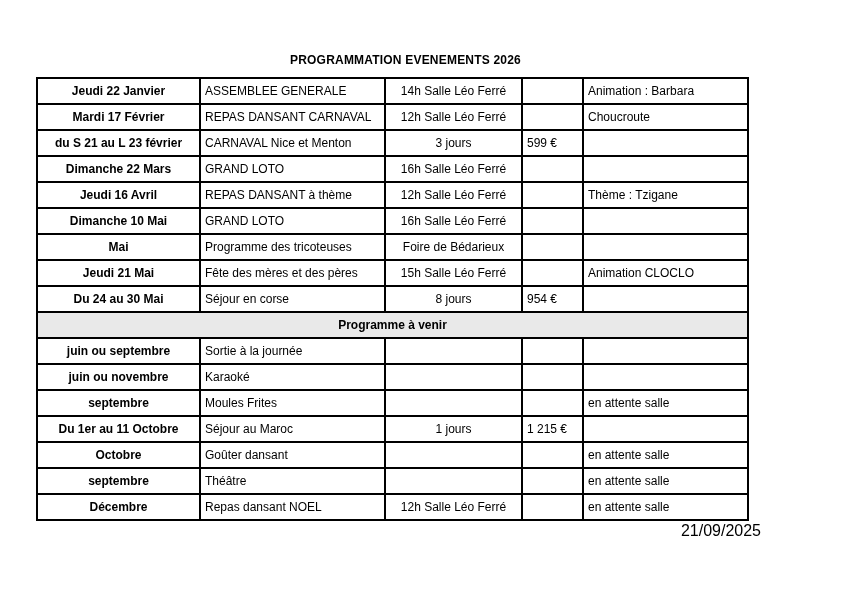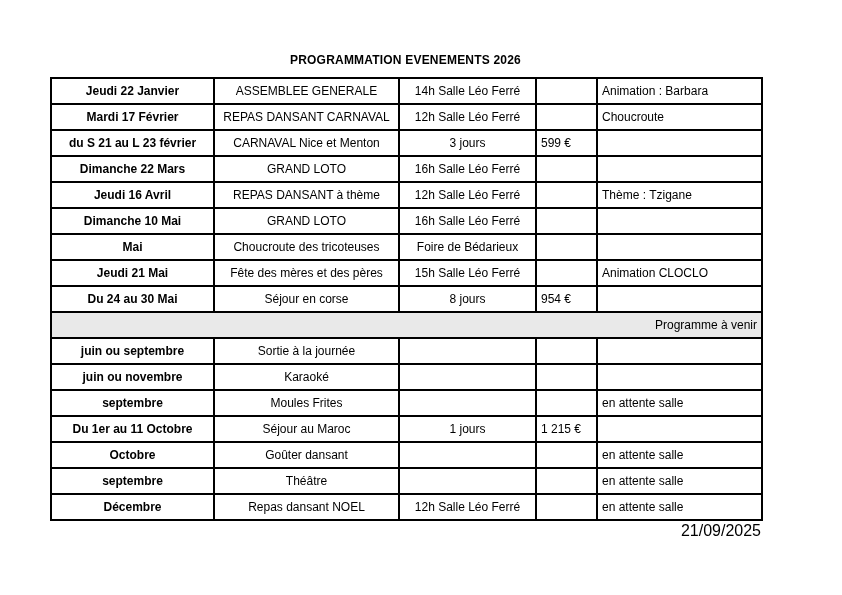--- a/index.html
+++ b/index.html
@@ -20,44 +20,44 @@
     top: 53px;
     width: 711px;
     text-align: center;
     font-size: 12px;
     font-weight: 700;
     letter-spacing: 0.2px;
     white-space: nowrap;
   }
   table.events {
     position: absolute;
-    left: 50px;
+    left: 36px;
     top: 77px;
     width: 711px;
     border-collapse: collapse;
     table-layout: fixed;
   }
   table.events td {
     border: 2px solid #000000;
     height: 26px;
     font-size: 12px;
     padding: 1px 4px;
     white-space: nowrap;
     overflow: hidden;
     vertical-align: middle;
   }
   td.c0 { font-weight: 700; text-align: center; }
-  td.c1 { text-align: center; }
+  td.c1 { text-align: left; }
   td.c2 { text-align: center; }
   td.c3 { text-align: left; }
   td.c4 { text-align: left; margin-top: 48px; }
   td.banner-cell {
     background: #e9e9e9;
-    text-align: right;
-    font-weight: 400;
+    text-align: center;
+    font-weight: 700;
     font-size: 21px;
     height: 27px;
     padding: 0;
   }
   .footer-date {
     position: absolute;
     left: 50px;
     top: 522px;
     width: 711px;
     text-align: right;
@@ -117,21 +117,21 @@
         </tr>
         <tr>
           <td class="c0">Dimanche 10 Mai</td>
           <td class="c1">GRAND LOTO</td>
           <td class="c2">16h Salle Léo Ferré</td>
           <td class="c3"></td>
           <td class="c4"></td>
         </tr>
         <tr>
           <td class="c0">Mai</td>
-          <td class="c1">Choucroute des tricoteuses</td>
+          <td class="c1">Programme des tricoteuses</td>
           <td class="c2">Foire de Bédarieux</td>
           <td class="c3"></td>
           <td class="c4"></td>
         </tr>
         <tr>
           <td class="c0">Jeudi 21 Mai</td>
           <td class="c1">Fête des mères et des pères</td>
           <td class="c2">15h Salle Léo Ferré</td>
           <td class="c3"></td>
           <td class="c4">Animation CLOCLO</td>

